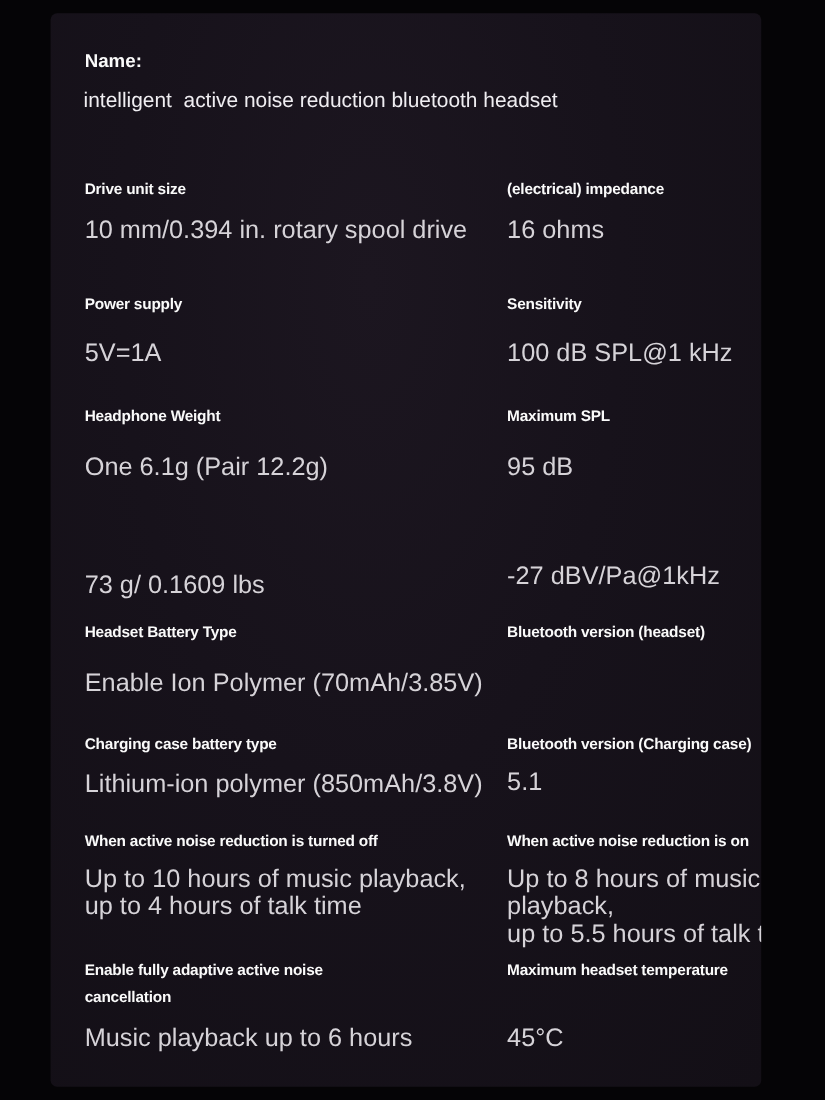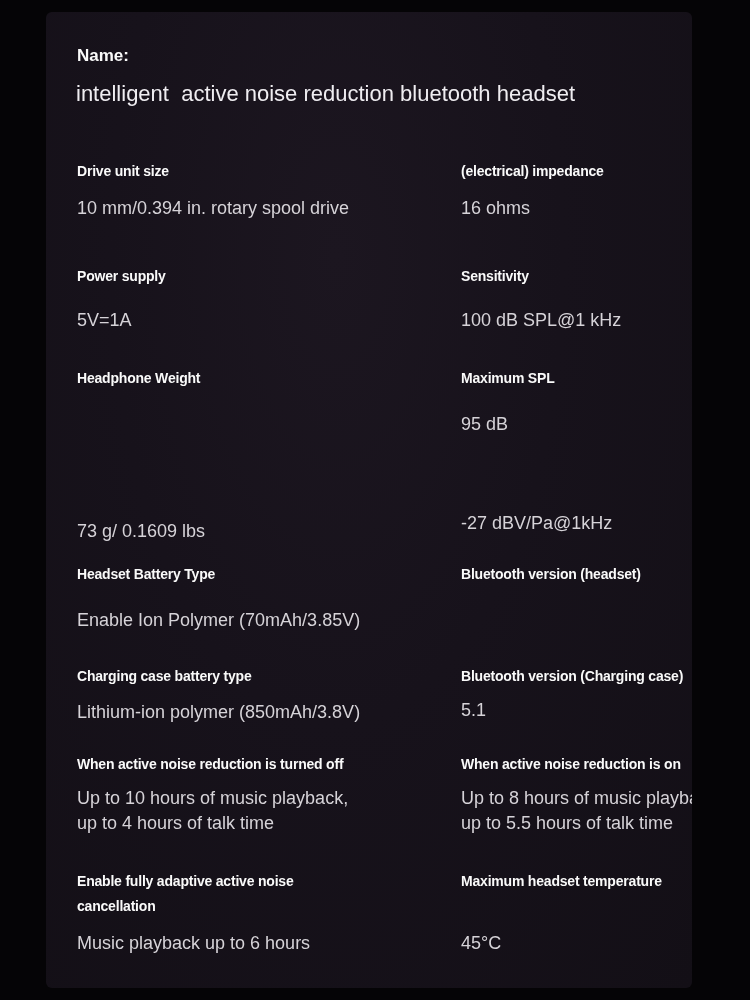--- a/index.html
+++ b/index.html
@@ -24,34 +24,34 @@
   .lbl {
     font-weight: 700;
     font-size: 14px;
     line-height: 25px;
     letter-spacing: -0.2px;
     color: #fafafa;
     white-space: pre-line;
   }
   .val {
     font-weight: 400;
-    font-size: 18px;
+    font-size: 23px;
     line-height: 25px;
     color: #d6d3d8;
     white-space: pre-line;
   }
   .colL { left: 31px; width: 378px; }
   .colR { left: 415px; width: 293px; }
   .name-label {
     position: absolute; left: 31px; top: 34px;
     font-weight: 700; font-size: 17px; color: #fafafa;
   }
   .product-name {
     position: absolute; left: 30px; top: 69px;
-    font-weight: 400; font-size: 22px; color: #efedf1;
+    font-weight: 400; font-size: 19px; color: #efedf1;
     white-space: pre-wrap; width: 660px;
   }
 </style>
 </head>
 <body>
 
 <div class="stage">
   <div class="panel">
 
     <div class="name-label">Name:</div>
@@ -61,20 +61,21 @@
     <div class="cell val colL" style="top:184px">10 mm/0.394 in. rotary spool drive</div>
     <div class="cell lbl colR" style="top:147px">(electrical) impedance</div>
     <div class="cell val colR" style="top:184px">16 ohms</div>
 
     <div class="cell lbl colL" style="top:252px">Power supply</div>
     <div class="cell val colL" style="top:296px">5V=1A</div>
     <div class="cell lbl colR" style="top:252px">Sensitivity</div>
     <div class="cell val colR" style="top:296px">100 dB SPL@1 kHz</div>
 
     <div class="cell lbl colL" style="top:354px">Headphone Weight</div>
+    <div class="cell val colL" style="top:400px">One 6.1g (Pair 12.2g)</div>
     <div class="cell lbl colR" style="top:354px">Maximum SPL</div>
     <div class="cell val colR" style="top:400px">95 dB</div>
 
     <div class="cell val colL" style="top:507px">73 g/ 0.1609 lbs</div>
     <div class="cell val colR" style="top:499px">-27 dBV/Pa@1kHz</div>
 
     <div class="cell lbl colL" style="top:550px">Headset Battery Type</div>
     <div class="cell val colL" style="top:596px">Enable Ion Polymer (70mAh/3.85V)</div>
     <div class="cell lbl colR" style="top:550px">Bluetooth version (headset)</div>
 

